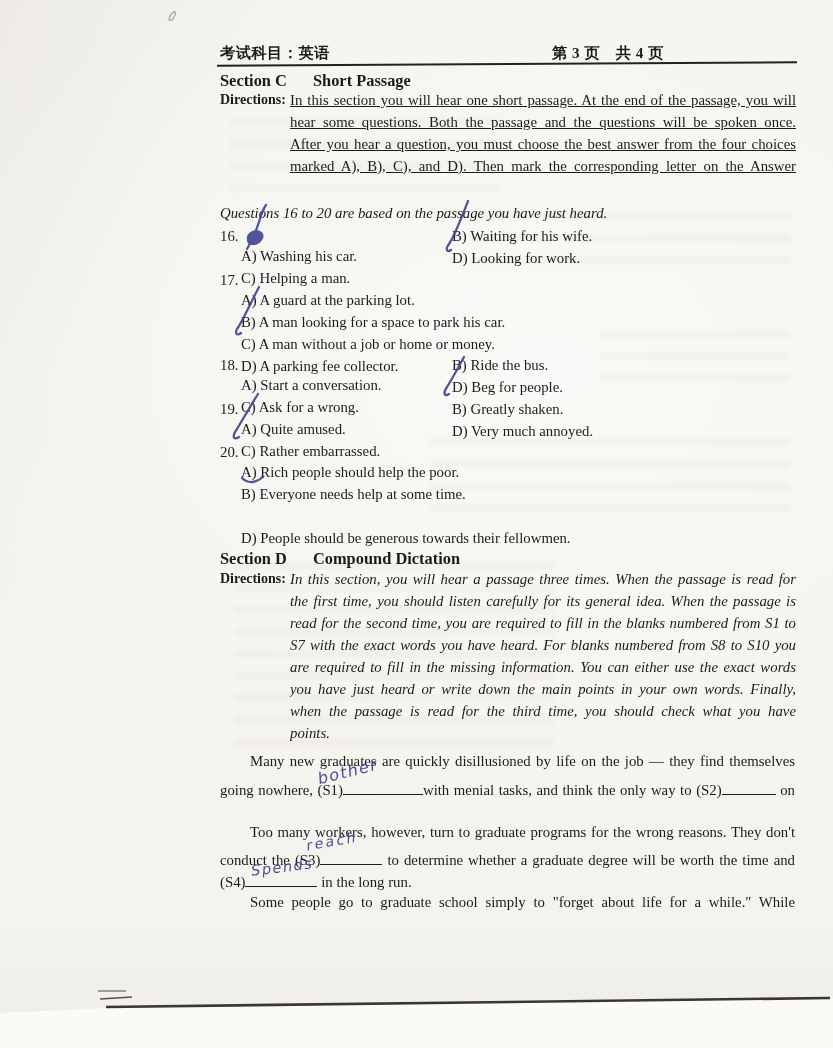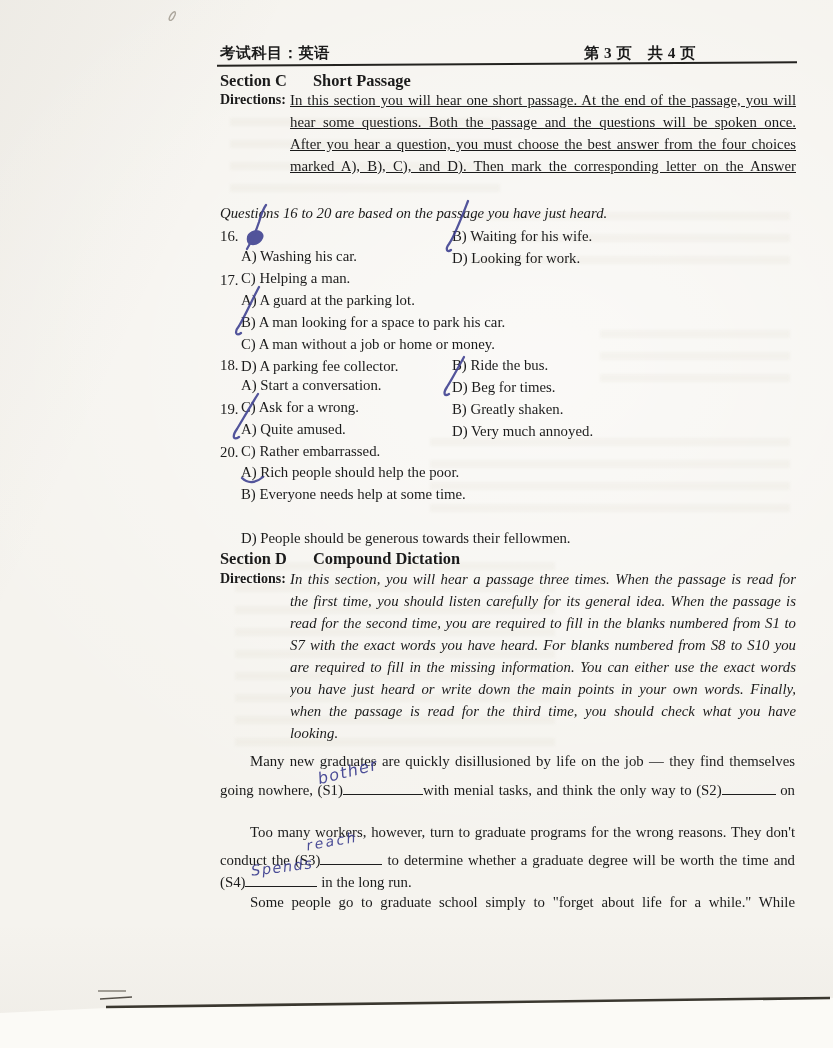--- a/index.html
+++ b/index.html
@@ -49,21 +49,21 @@
 
 <div class="sheet">
 
   <div class="ghost" style="left:230px;top:118px;width:270px;height:75px;"></div>
   <div class="ghost" style="left:470px;top:212px;width:320px;height:55px;"></div>
   <div class="ghost" style="left:430px;top:438px;width:360px;height:75px;"></div>
   <div class="ghost" style="left:235px;top:562px;width:320px;height:190px;"></div>
   <div class="ghost" style="left:600px;top:330px;width:190px;height:60px;"></div>
 
   <div class="abs hdr" style="left:220px;top:43px;">考试科目：英语</div>
-  <div class="abs hdr" style="left:584px;top:43px;text-align:right;">第 3 页　共 4 页</div>
+  <div class="abs hdr" style="left:552px;top:43px;text-align:right;">第 3 页　共 4 页</div>
   <div class="rule"></div>
 
   <div class="abs sec-head" style="left:220px;top:71px;">
     <span>Section C</span><span class="t2">Short Passage</span>
   </div>
 
   <div class="abs dir-label" style="left:220px;top:92px;">Directions:</div>
   <div class="dirbox" style="top:92px;text-decoration:underline;">
     <div class="dline jl">In this section you will hear one short passage. At the end of the passage, you will</div>
     <div class="dline jl">hear some questions. Both the passage and the questions will be spoken once.</div>
@@ -97,21 +97,21 @@
     <span class="qp q1">D) A parking fee collector.</span>
   </div>
 
   <div class="qline" style="top:357px">
     <span class="qp q0">18.</span>
     <span class="qp q1">A) Start a conversation.</span>
     <span class="qp q2">B) Ride the bus.</span>
   </div>
   <div class="qline" style="top:379px">
     <span class="qp q1">C) Ask for a wrong.</span>
-    <span class="qp q2">D) Beg for times.</span>
+    <span class="qp q2">D) Beg for people.</span>
   </div>
 
   <div class="qline" style="top:401px">
     <span class="qp q0">19.</span>
     <span class="qp q1">A) Quite amused.</span>
     <span class="qp q2">B) Greatly shaken.</span>
   </div>
   <div class="qline" style="top:423px">
     <span class="qp q1">C) Rather embarrassed.</span>
     <span class="qp q2">D) Very much annoyed.</span>
@@ -134,21 +134,21 @@
 
   <div class="abs dir-label" style="left:220px;top:571px;">Directions:</div>
   <div class="dirbox it" style="top:571px;">
     <div class="dline jl">In this section, you will hear a passage three times. When the passage is read for</div>
     <div class="dline jl">the first time, you should listen carefully for its general idea. When the passage is</div>
     <div class="dline jl">read for the second time, you are required to fill in the blanks numbered from S1 to</div>
     <div class="dline jl">S7 with the exact words you have heard. For blanks numbered from S8 to S10 you</div>
     <div class="dline jl">are required to fill in the missing information. You can either use the exact words</div>
     <div class="dline jl">you have just heard or write down the main points in your own words. Finally,</div>
     <div class="dline jl">when the passage is read for the third time, you should check what you have</div>
-    <div class="dline">looking.</div>
+    <div class="dline">points.</div>
   </div>
 
   <div class="pl jl ind" style="top:753px">Many new graduates are quickly disillusioned by life on the job — they find themselves</div>
   <div class="pl jl" style="top:780px"><span>going nowhere, (S1)</span><span class="blank" style="width:80px"></span><span>with menial tasks, and think the only way to (S2)</span><span class="blank" style="width:54px"></span> <span>on</span></div>
 
   <div class="pl jl ind" style="top:824px">Too many workers, however, turn to graduate programs for the wrong reasons. They don't</div>
   <div class="pl jl" style="top:850px"><span>conduct the (S3)</span><span class="blank" style="width:62px"></span> <span>to determine whether a graduate degree will be worth the time and</span></div>
   <div class="pl" style="top:872px"><span>(S4)</span><span class="blank" style="width:72px"></span> <span>in the long run.</span></div>
 
   <div class="pl jl ind" style="top:894px">Some people go to graduate school simply to "forget about life for a while." While</div>

